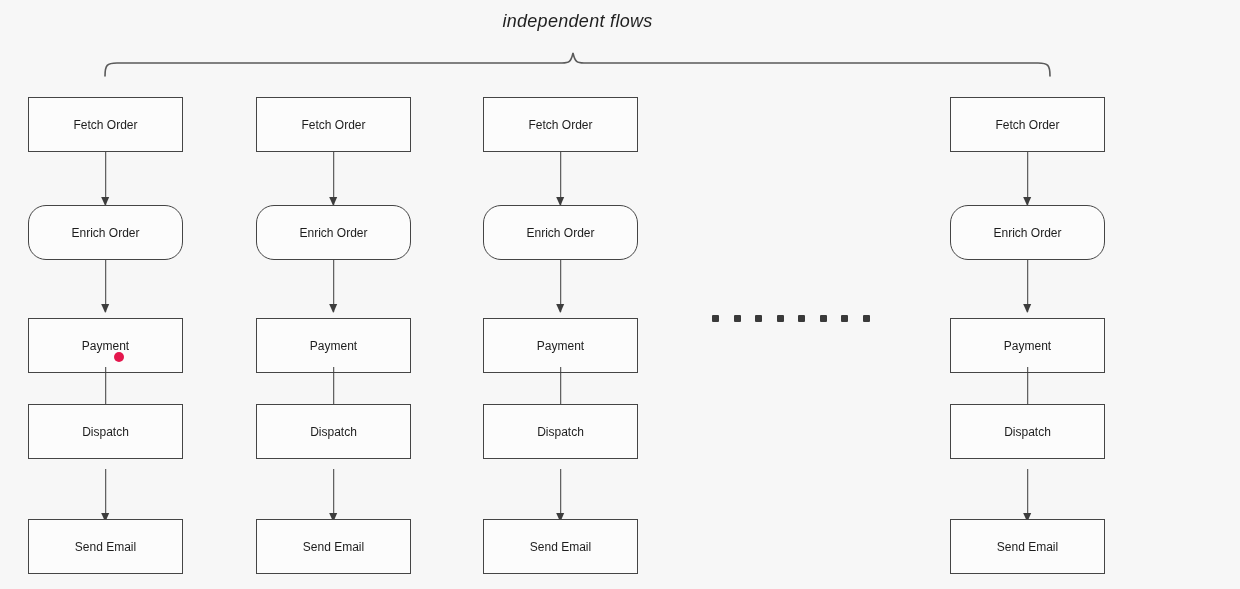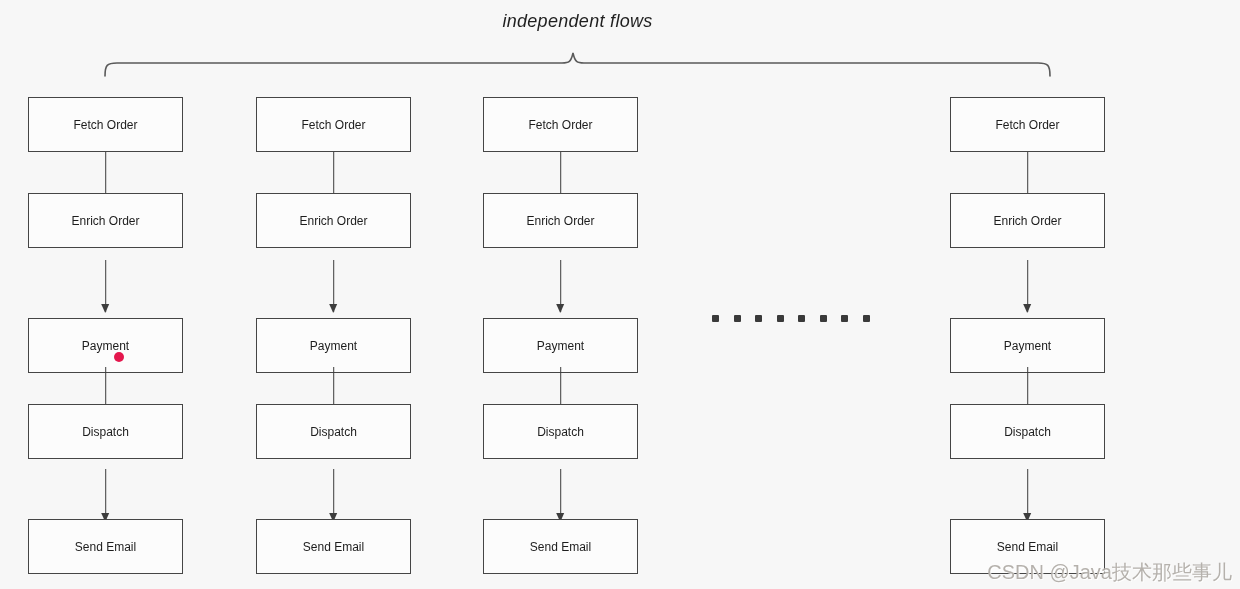--- a/index.html
+++ b/index.html
@@ -23,21 +23,21 @@
   .col-2{left:256px;}
   .col-3{left:483px;}
   .col-4{left:950px;}
   .box{
     position:absolute;left:0;width:153px;height:53px;
     background:#fcfcfc;border:1px solid #454545;
     display:flex;align-items:center;justify-content:center;
   }
   .lbl{font-size:12px;color:#1d1d1d;}
   .r0{top:0;}
-  .r1{top:96px;}
+  .r1{top:108px;border-radius:18px;}
   .r2{top:221px;}
   .r3{top:307px;}
   .r4{top:422px;}
   .arrow{
     position:absolute;left:50%;width:1.6px;
     transform:translateX(-50%);
     background:#3d3d3d;
   }
   .a0{top:55px;height:53px;}
   .a1{top:163px;height:52px;}
@@ -169,15 +169,14 @@
     <div class="arrow a2"></div>
     <div class="box r3">
       <span class="lbl">Dispatch</span>
     </div>
     <div class="arrow a3"></div>
     <div class="box r4">
       <span class="lbl">Send Email</span>
     </div>
   </div>
 
-  <div class="watermark">CSDN @Java技术那些事儿</div>
 
 </div>
 
 </body></html>

